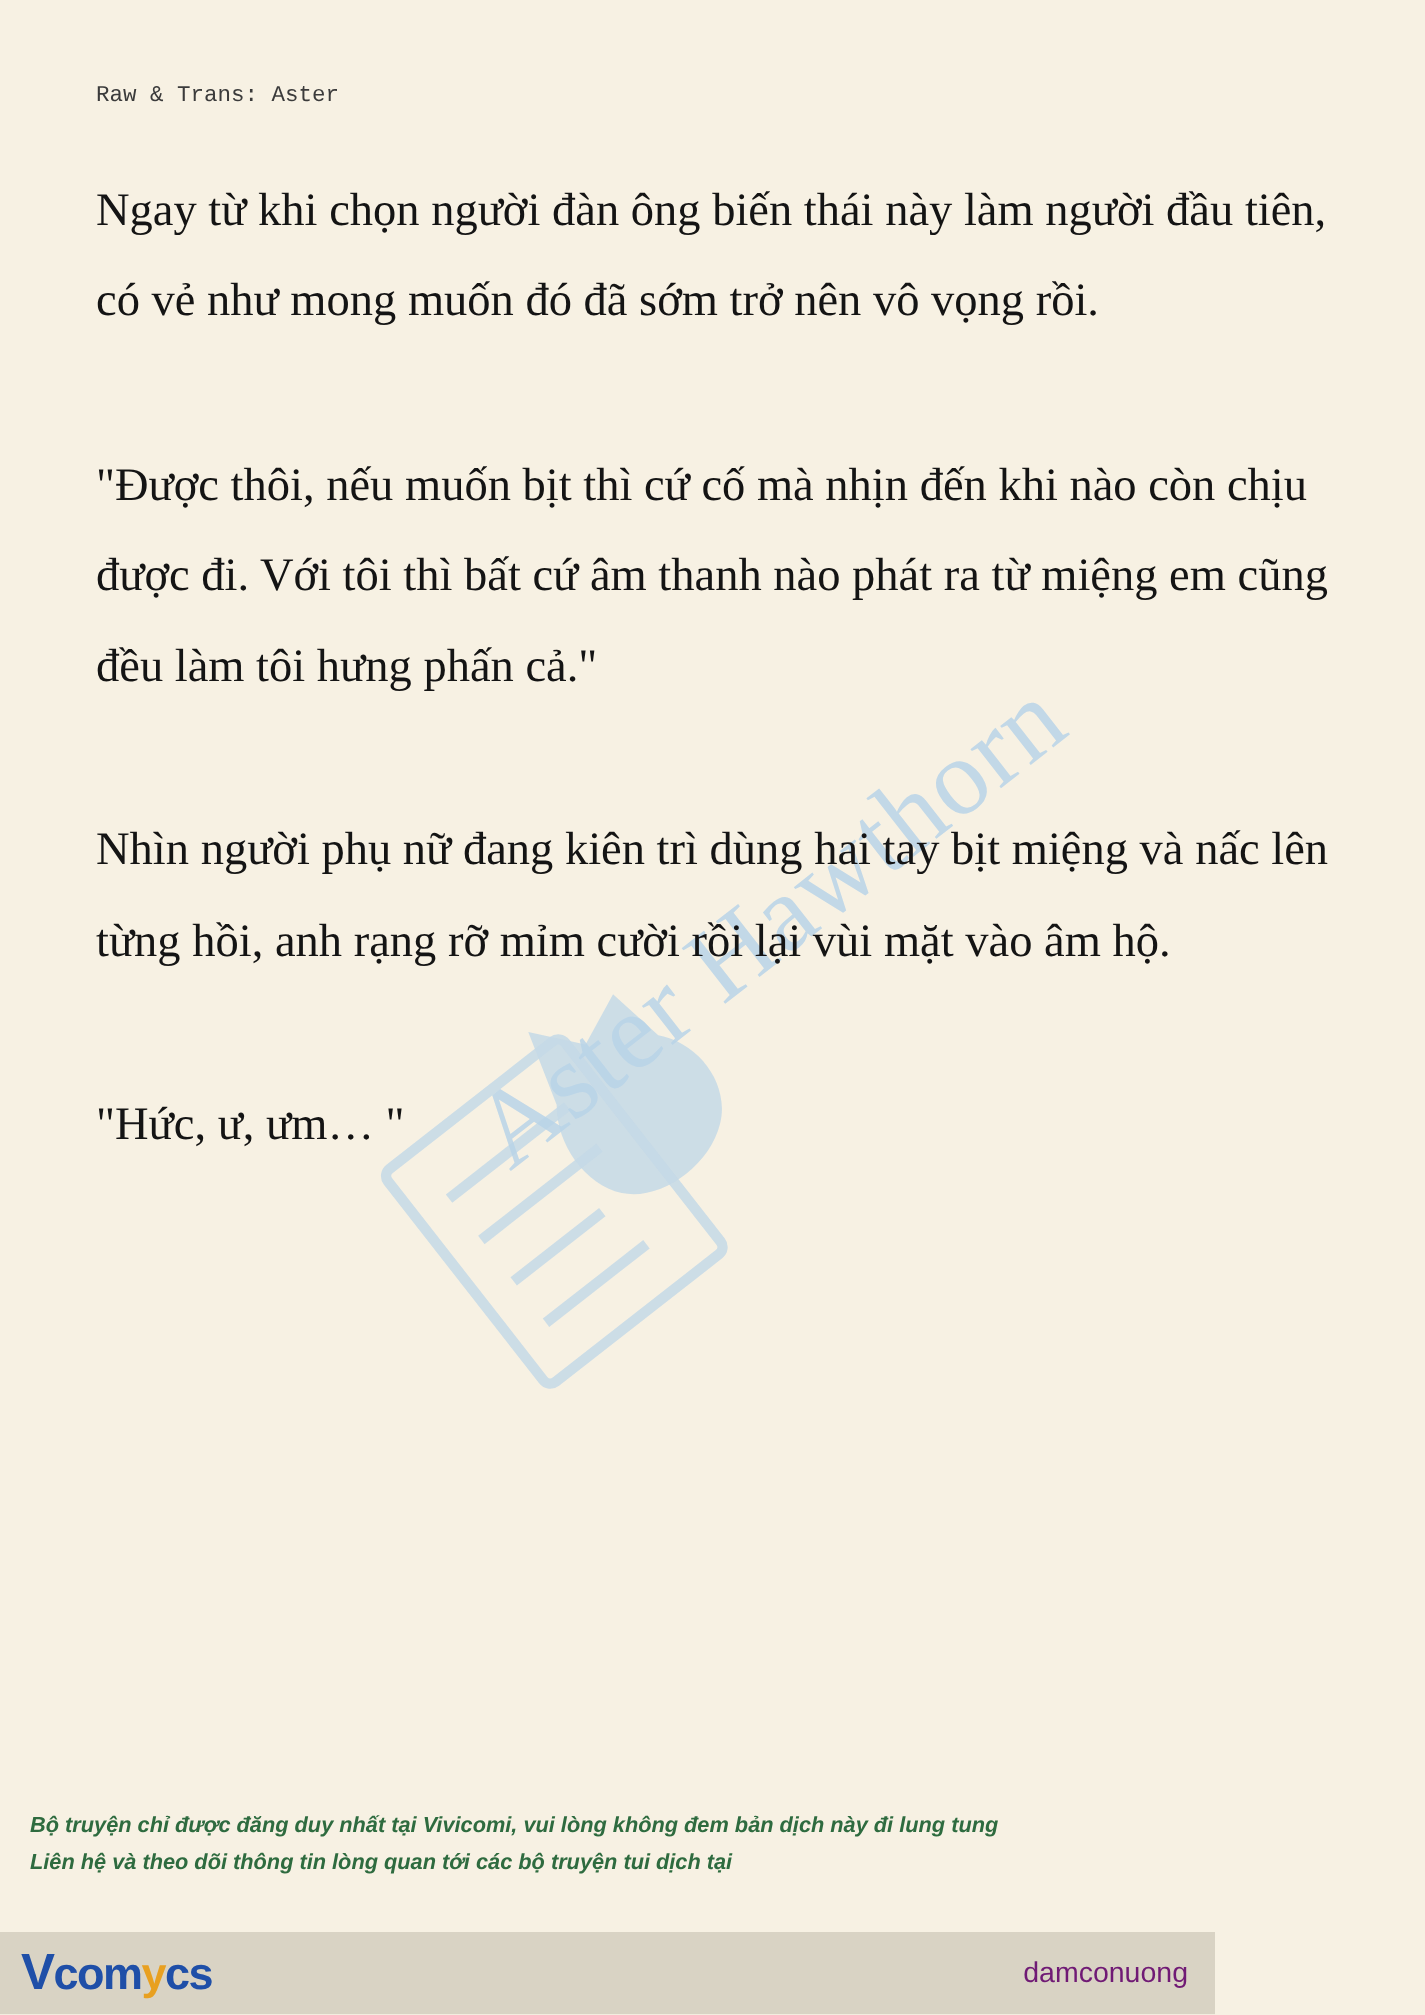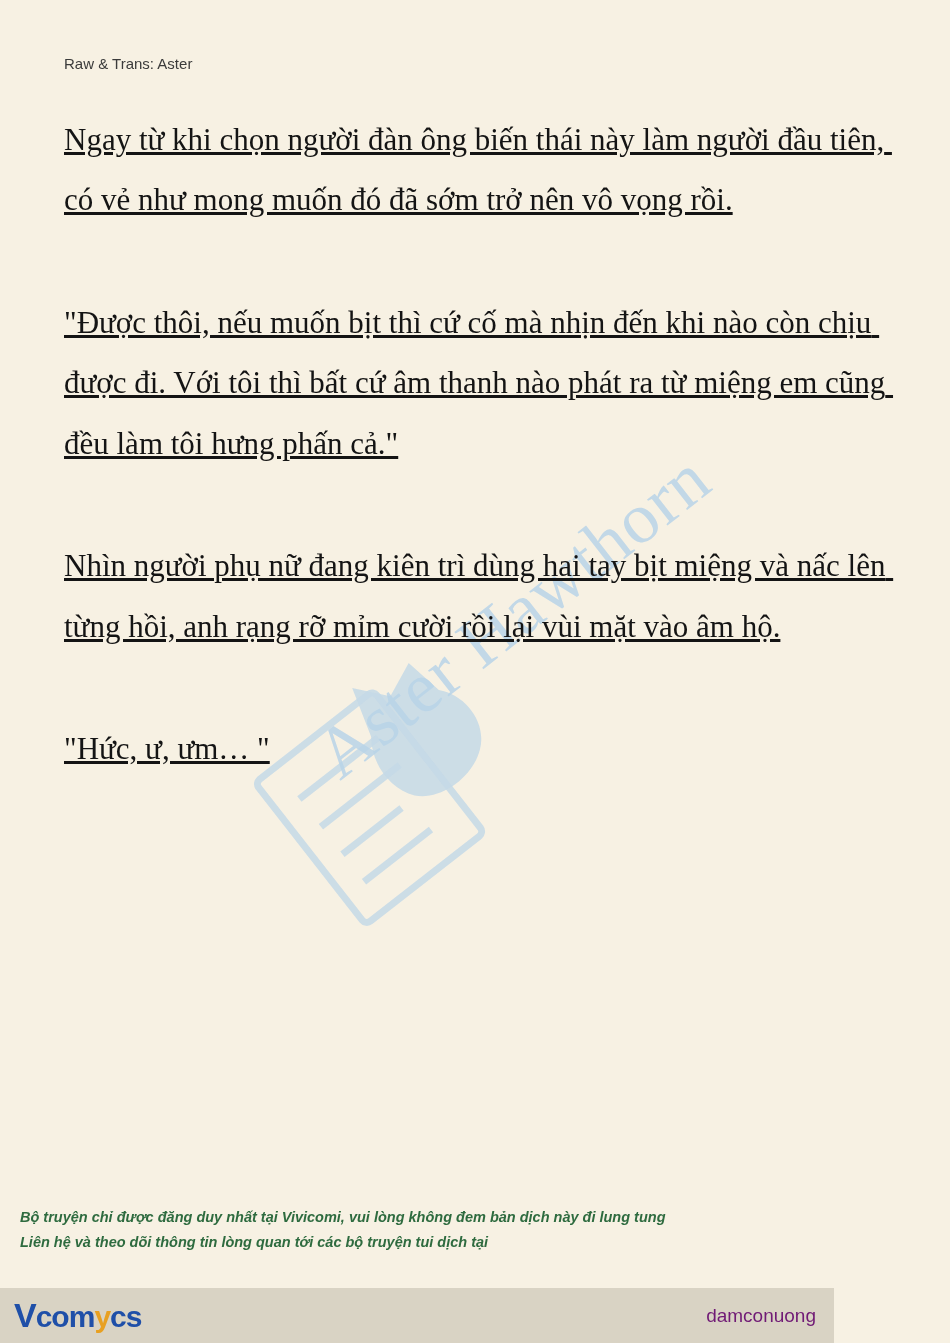--- a/index.html
+++ b/index.html
@@ -54,42 +54,41 @@
     transform: rotate(-38deg);
     transform-origin: center center;
     opacity: 0.8;
   }
 
   
   .credit {
     position: absolute;
     left: 64px;
     top: 55px;
-    font-family: Liberation Sans, sans-serif;
+    font-family: Liberation Mono, monospace;
     font-size: 15px;
     color: #3b3b3b;
     z-index: 3;
   }
 
   
   .content {
     position: absolute;
     left: 64px;
     top: 110px;
     width: 830px;
     z-index: 3;
   }
   .para {
     font-family: "Liberation Serif", serif;
     font-size: 31px;
     line-height: 1.95;
     color: #141414;
     margin: 0 0 62px 0;
     white-space: pre-wrap;
-    text-decoration: underline;
   }
   .para.last {
     margin-bottom: 0;
   }
 
   
   .footer-notes {
     position: absolute;
     left: 0;
     top: 1205px;
@@ -109,21 +108,20 @@
 
   
   .bottom-bar {
     position: absolute;
     left: 0;
     bottom: 0;
     width: 810px;
     height: 55px;
     background: #d9d3c4;
     z-index: 4;
-    padding-left: 24px;
   }
   .brand {
     position: absolute;
     left: 14px;
     top: 8px;
     font-family: "Liberation Sans", sans-serif;
     font-size: 30px;
     font-weight: bold;
     letter-spacing: -1px;
   }

